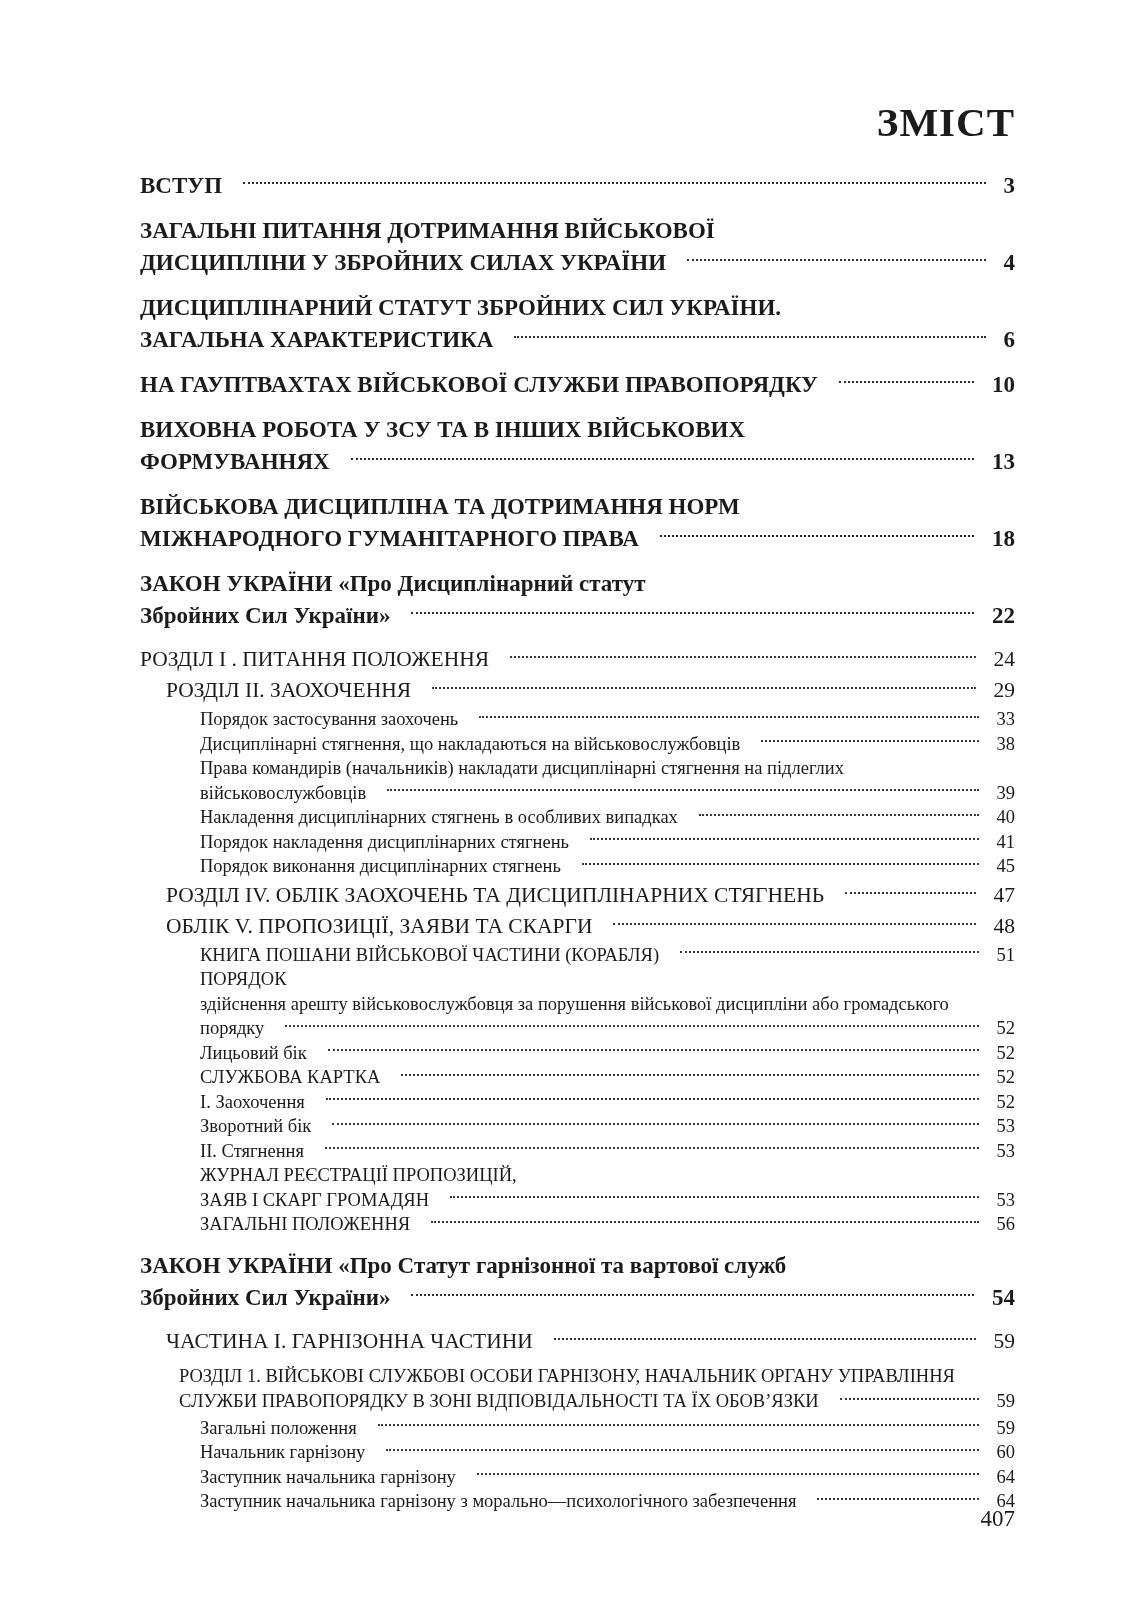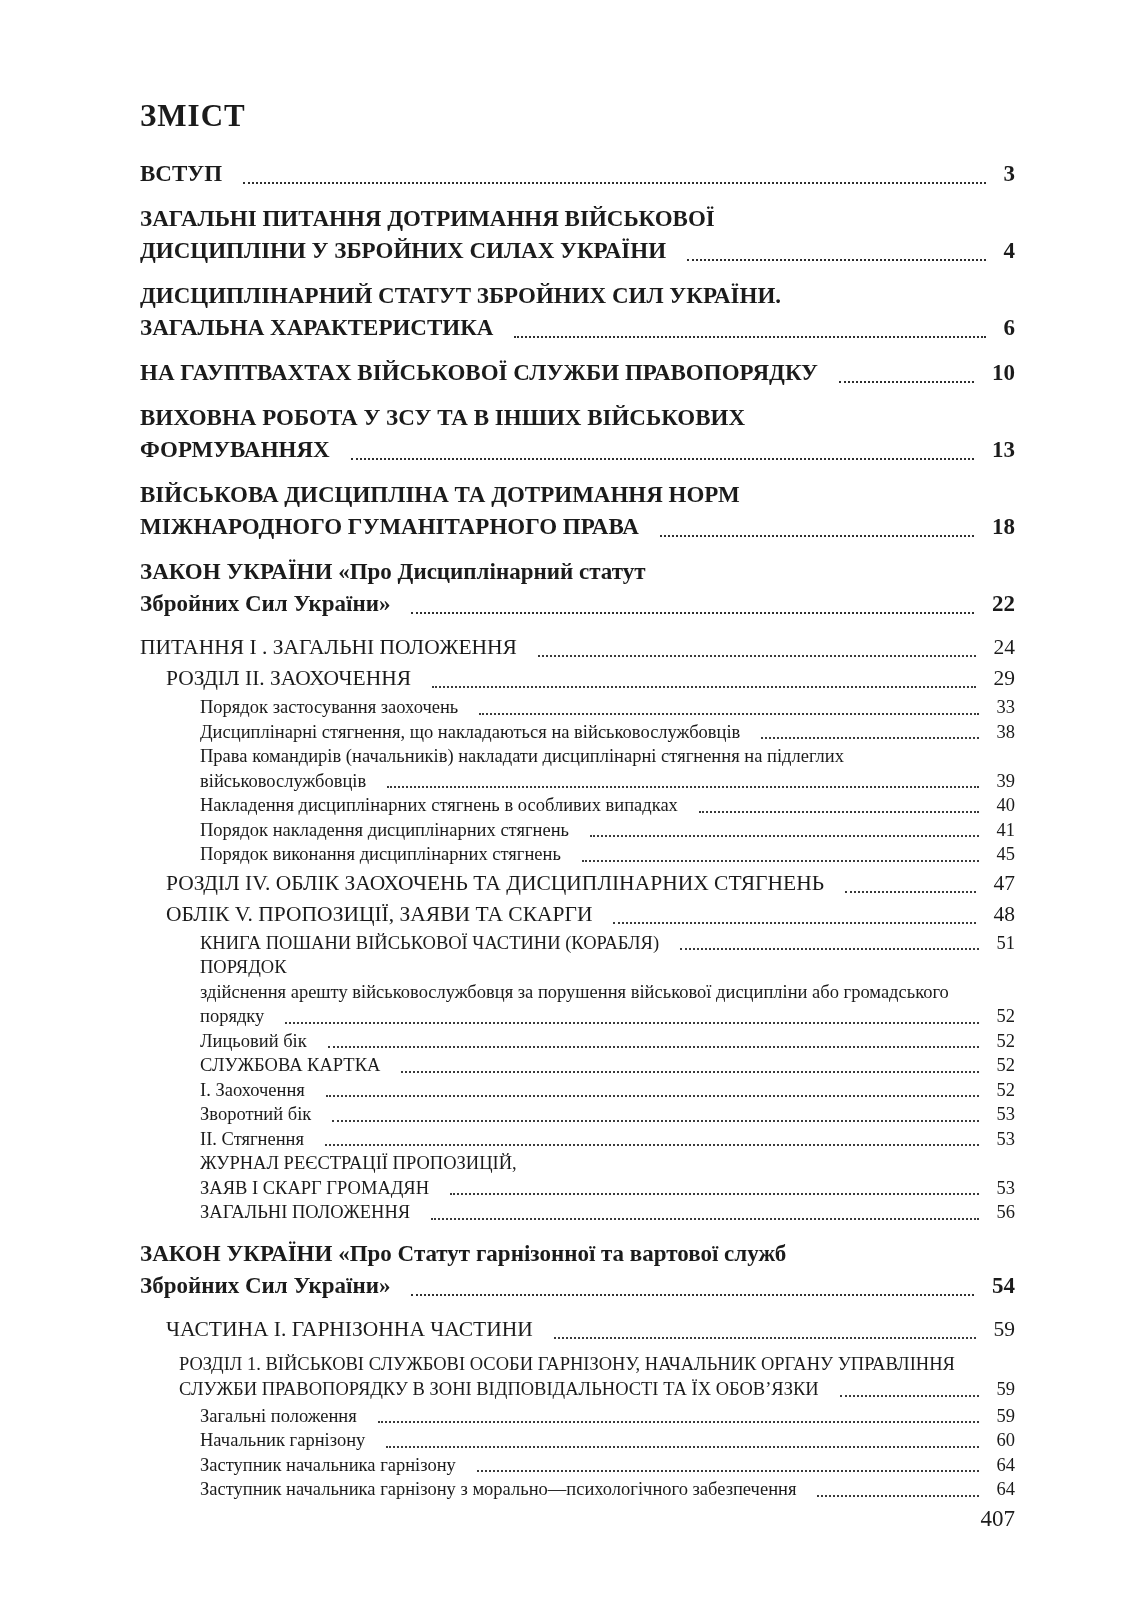--- a/index.html
+++ b/index.html
@@ -12,28 +12,28 @@
     font-family:"Liberation Serif","DejaVu Serif",serif;
     overflow:hidden;
   }
   .content{
     position:absolute;
     left:140px;
     right:127px;
     top:98px;
   }
   .title{
-    text-align:left;
-    font-size:31px;
+    text-align:right;
+    font-size:41px;
     font-weight:bold;
     letter-spacing:1px;
     margin:0 0 24px 0;
   }
   .group{margin:0;}
-  .line{display:flex;align-items:flex-end;gap:16px;}
+  .line{display:flex;align-items:center;gap:16px;}
   .t{white-space:pre-wrap;}
   .dots{
     flex:1 1 auto;
     min-width:10px;
     border-bottom:2px dotted #3a3a3a;
     margin:0 2px 5px 5px;
   }
   .pnum{flex:0 0 auto;}
   
   .h1{font-size:23px;font-weight:bold;line-height:32px;margin:13px 0;}
@@ -115,21 +115,21 @@
             <span class="t">ЗАКОН УКРАЇНИ «Про Дисциплінарний статут</span>
           </div>
           <div class="line">
             <span class="t">Збройних Сил України»</span>
             <span class="dots"></span>
             <span class="pnum">22</span>
           </div>
         </div>
         <div class="group l1a">
           <div class="line">
-            <span class="t">ПИТАННЯ I . ЗАГАЛЬНІ ПОЛОЖЕННЯ</span>
+            <span class="t">РОЗДІЛ I . ПИТАННЯ ПОЛОЖЕННЯ</span>
             <span class="dots"></span>
             <span class="pnum">24</span>
           </div>
         </div>
         <div class="group l1">
           <div class="line">
             <span class="t">РОЗДІЛ II. ЗАОХОЧЕННЯ</span>
             <span class="dots"></span>
             <span class="pnum">29</span>
           </div>

